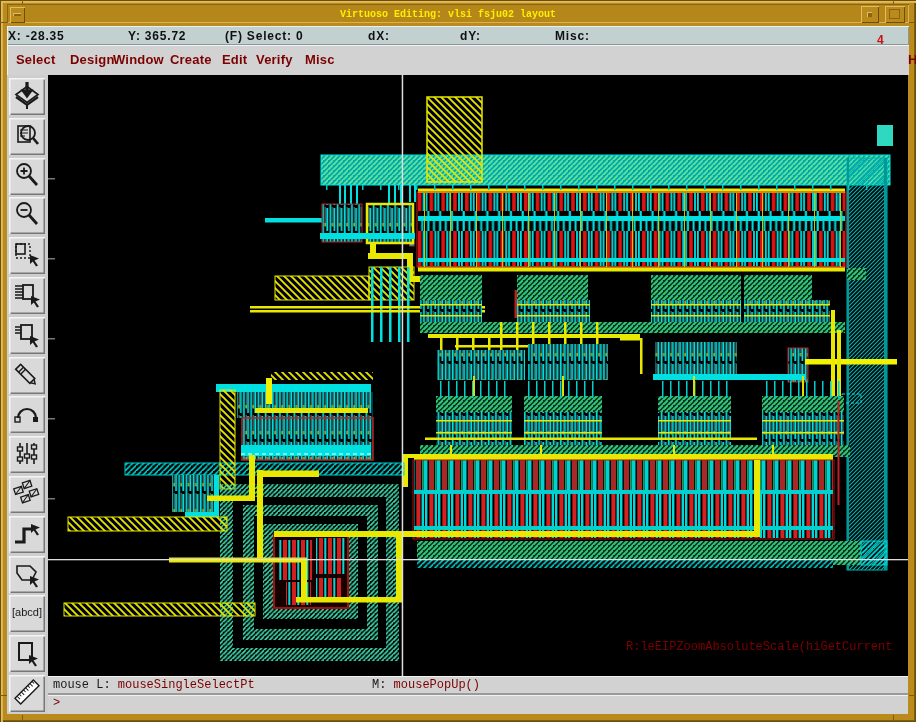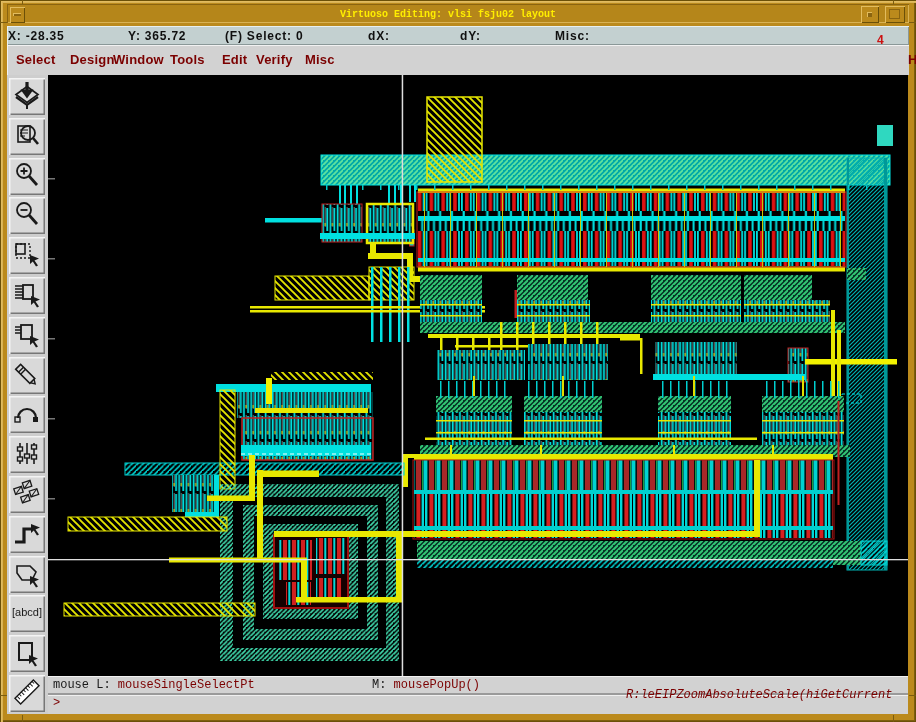--- a/index.html
+++ b/index.html
@@ -62,21 +62,21 @@
 <div class="st" style="left:225px;text-align:center;">(F) Select: 0</div>
 <div class="st" style="left:368px;">dX:</div>
 <div class="st" style="left:460px;">dY:</div>
 <div class="st" style="left:555px;">Misc:</div>
 <div class="st" style="left:645px;margin-top:39px;">Cmd:</div>
 <div class="st" style="left:877px;top:33px;color:#cc1111;font-size:12px;">4</div>
 <div class="abs menubar"></div>
 <div class="mi" style="left:16px;">Select</div>
 <div class="mi" style="left:54px;padding-left:16px;">Design</div>
 <div class="mi" style="left:113px;">Window</div>
-<div class="mi" style="left:170px;">Tools</div>
+<div class="mi" style="left:170px;">Create</div>
 <div class="mi" style="left:222px;">Edit</div>
 <div class="mi" style="left:256px;text-align:center;">Verify</div>
 <div class="mi" style="left:305px;">Misc</div>
 <div class="mi" style="left:908px;">Help</div>
 <div class="abs toolcol">
     <div class="tbtn" style="top:3px">
       <svg width="34" height="36" viewBox="0 0 34 36">
         <path d="M17,4 v9" stroke="#1a1a1a" stroke-width="3.2" fill="none"></path>
         <path d="M10.5,11.5 h13 l-6.5,9 z" fill="#1a1a1a"></path>
         <path d="M17,8.5 L28,16.5 L17,24.5 L6,16.5 Z" stroke="#1a1a1a" stroke-width="1.7" fill="none"></path>
@@ -508,13 +508,13 @@
       <rect x="782.0" y="110.0" width="1.5" height="5.0" fill="#00c8c8"></rect>
       <rect x="800.0" y="110.0" width="1.5" height="5.0" fill="#00c8c8"></rect>
       <rect x="818.0" y="110.0" width="1.5" height="5.0" fill="#00c8c8"></rect>
       <rect x="353.7" y="0.0" width="1.5" height="601.0" fill="#dedede"></rect>
       <rect x="0.0" y="484.0" width="860.0" height="1.3" fill="#dedede"></rect>
     </svg></div>
 <div class="abs bstat"></div>
 <div class="abs bsep"></div>
 <div class="abs mono" style="left:53px;top:678px;"><span class="blk">mouse L:</span><span class="red"> mouseSingleSelectPt</span></div>
 <div class="abs mono" style="left:372px;top:678px;text-align:right;"><span class="blk">M:</span><span class="red"> mousePopUp()</span></div>
-<div class="abs mono" style="left:626px;top:688px;font-style:italic;"><span class="red">R:leEIPZoomAbsoluteScale(hiGetCurrent</span></div>
+<div class="abs mono" style="left:626px;top:640px;"><span class="red">R:leEIPZoomAbsoluteScale(hiGetCurrent</span></div>
 <div class="abs mono red" style="left:53px;top:696px;">&gt;</div>
 </body></html>

